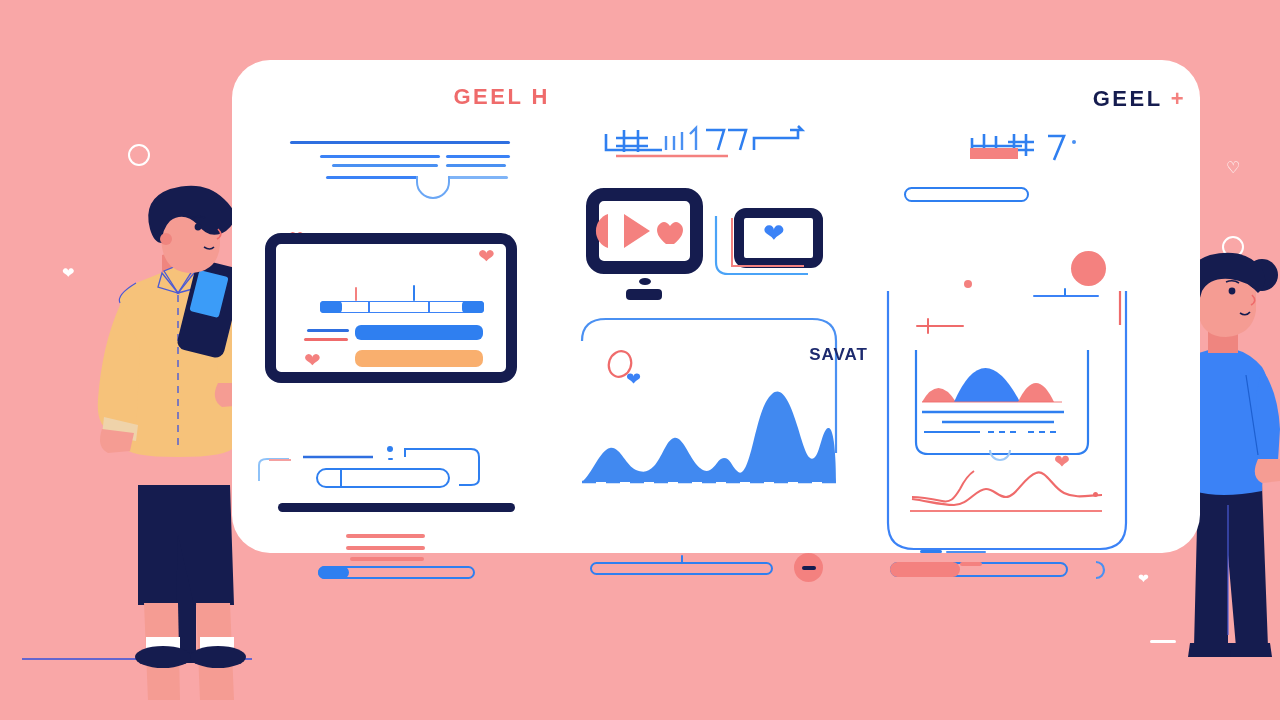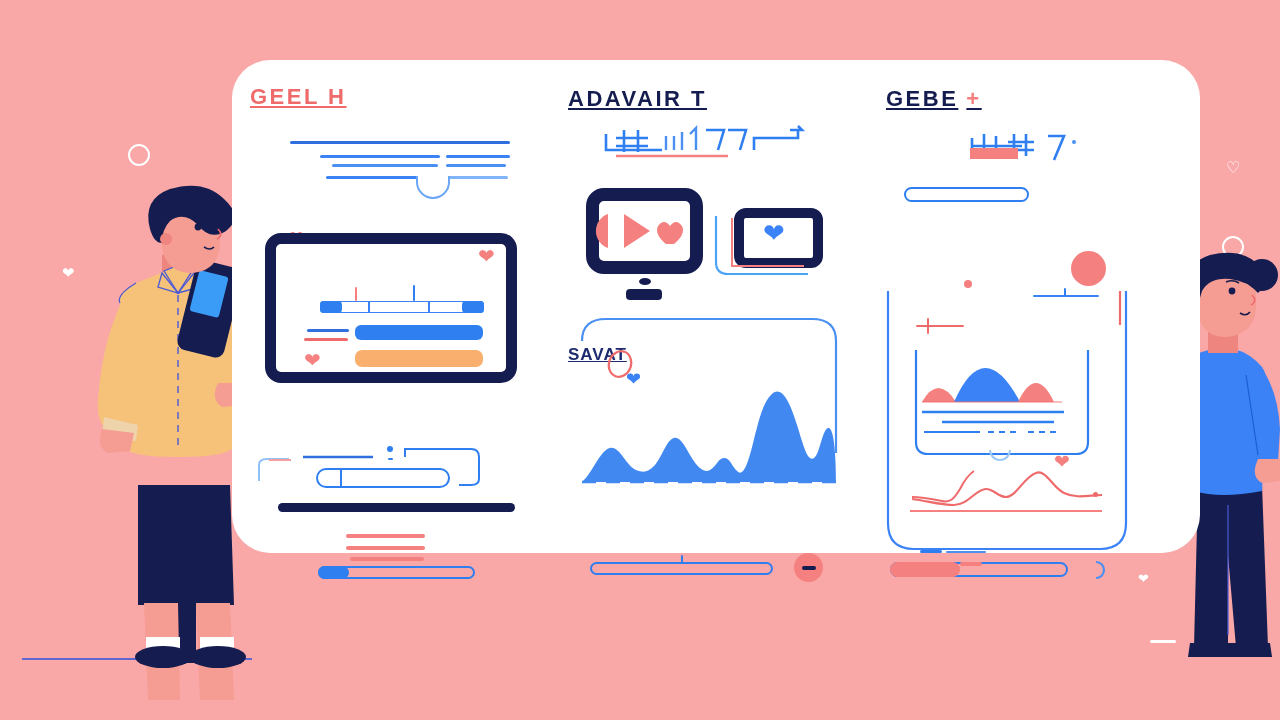--- a/index.html
+++ b/index.html
@@ -24,22 +24,22 @@
     position:absolute; left:232px; top:60px; width:968px; height:493px;
     background:#FFFFFF; border-radius:38px;
   }
 
   .col { position:absolute; top:0; height:100%; }
   .col-1 { left:18px;  width:300px; }
   .col-2 { left:336px; width:300px; }
   .col-3 { left:654px; width:300px; }
 
   .col-title {
-    position:absolute; width:100%; text-align:left;
-    font-weight:bold; letter-spacing:2.5px; font-size:22px;text-decoration:underline;
+    position:absolute; width:100%; text-align:right;
+    font-weight:bold; letter-spacing:2.5px; font-size:22px;
   }
   .t1 { top:24px; color:#EF6B6B; }
   .t2 { top:26px; color:#151C4F; }
   .t3 { top:26px; color:#151C4F; }
   .t3 .plus { color:#F4817F; font-weight:bold; margin-left:8px; }
 
   
   .bar { position:absolute; border-radius:4px; }
   .pill { position:absolute; border-radius:999px; }
   .hollow { position:absolute; border-radius:999px; background:transparent; }
@@ -243,21 +243,20 @@
       <div class="bar" style="left:96px;top:474px;width:79px;height:4px;background:#F4817F;"></div>
       <div class="bar" style="left:96px;top:486px;width:79px;height:4px;background:#F4817F;"></div>
       <div class="bar" style="left:100px;top:497px;width:74px;height:4px;background:#F4817F;"></div>
 
       <div class="hollow" style="left:68px;top:506px;width:157px;height:13px;border:2px solid #2F7FF0;"></div>
       <div class="pill" style="left:68px;top:506px;width:31px;height:13px;background:#2F7FF0;"></div>
     </div>
 
     <div class="col col-2">
 
-      <div class="col-title t2">ADAVAIR T</div>
 
       <svg style="position:absolute;left:34px;top:66px;" width="212" height="38" viewBox="0 0 212 38">
         <path d="M4 8 L4 24 L60 24" stroke="#2F7FF0" stroke-width="2.6" fill="none"></path>
         <path d="M22 4 L22 26 M36 4 L36 26 M14 12 L46 12 M14 20 L46 20" stroke="#2F7FF0" stroke-width="2.6" fill="none"></path>
         <path d="M64 10 L64 24 M72 10 L72 24 M80 6 L80 24 M88 8 L94 2 L94 24" stroke="#4A90F2" stroke-width="2.4" fill="none"></path>
         <path d="M104 4 L122 4 L116 24 M126 4 L144 4 L138 24" stroke="#2F7FF0" stroke-width="2.6" fill="none"></path>
         <path d="M152 24 L152 12 L196 12 L196 4 M188 4 L200 4 L196 0" stroke="#2F7FF0" stroke-width="2.6" fill="none"></path>
         <path d="M14 30 L126 30" stroke="#F4817F" stroke-width="2.6" fill="none"></path>
       </svg>
 
@@ -311,21 +310,21 @@
       <div class="hollow" style="left:22px;top:502px;width:183px;height:13px;border:2.2px solid #2F7FF0;"></div>
       <div class="bar" style="left:113px;top:495px;width:2px;height:9px;background:#2F7FF0;"></div>
 
       <div class="deco deco-dot" style="left:226px;top:493px;width:29px;height:29px;background:#F4817F;"></div>
       <div class="bar" style="left:234px;top:506px;width:14px;height:4px;background:#151C4F;border-radius:2px;"></div>
     </div>
 
     <div class="col col-3">
 
       <div class="col-title t3">
-        <span>GEBE</span><span class="plus">+</span>
+        <span>GEEL</span><span class="plus">+</span>
       </div>
 
       <svg style="position:absolute;left:82px;top:70px;" width="130" height="34" viewBox="0 0 130 34">
         <path d="M4 8 L4 22 M16 4 L16 22 M28 6 L28 22 M4 16 L54 16" stroke="#2F7FF0" stroke-width="2.6" fill="none"></path>
         <path d="M46 4 L46 26 M58 4 L58 26 M40 12 L66 12 M40 20 L66 20" stroke="#2F7FF0" stroke-width="2.6" fill="none"></path>
         <path d="M80 6 L96 6 L86 30" stroke="#2F7FF0" stroke-width="2.6" fill="none"></path>
         <circle cx="106" cy="12" r="2" fill="#4A90F2"></circle>
         <rect x="2" y="18" width="48" height="11" fill="#F4817F"></rect>
       </svg>
 

